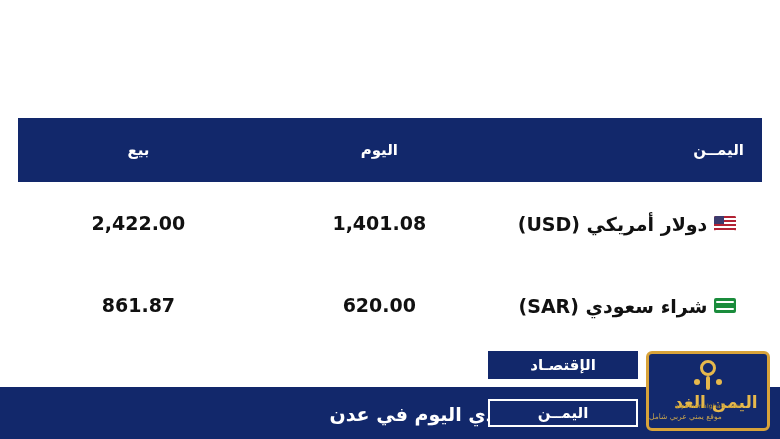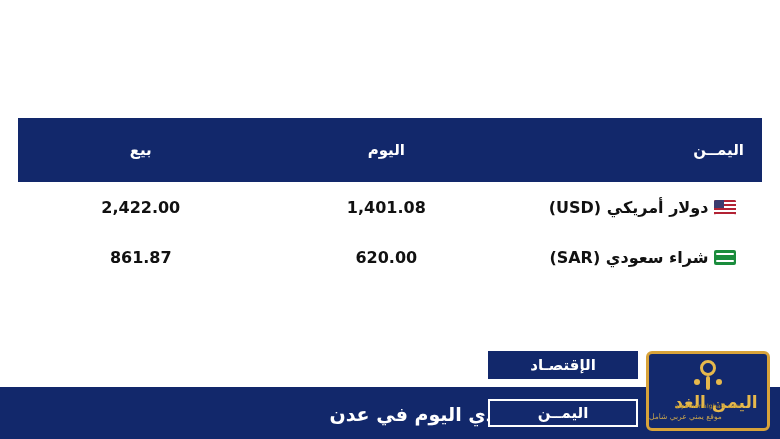--- a/index.html
+++ b/index.html
@@ -60,25 +60,25 @@
     width: 34%;
   }
   .rates-table thead th.col-buy {
     width: 33%;
   }
   .rates-table thead th.col-sell {
     width: 33%;
   }
   .rates-table tbody td {
     height: 50px;
-    font-size: 16px;
+    font-size: 19px;
     font-weight: bold;
     color: #111111;
     text-align: center;
-    padding: 0 18px;
+    padding: 16px 18px;
     background: #ffffff;
   }
   .rates-table tbody td.cell-currency {
     text-align: right;
     color: #111111;
     white-space: nowrap;
     margin-top: 19px;
   }
   .cell-currency .flag {
     display: inline-block;

